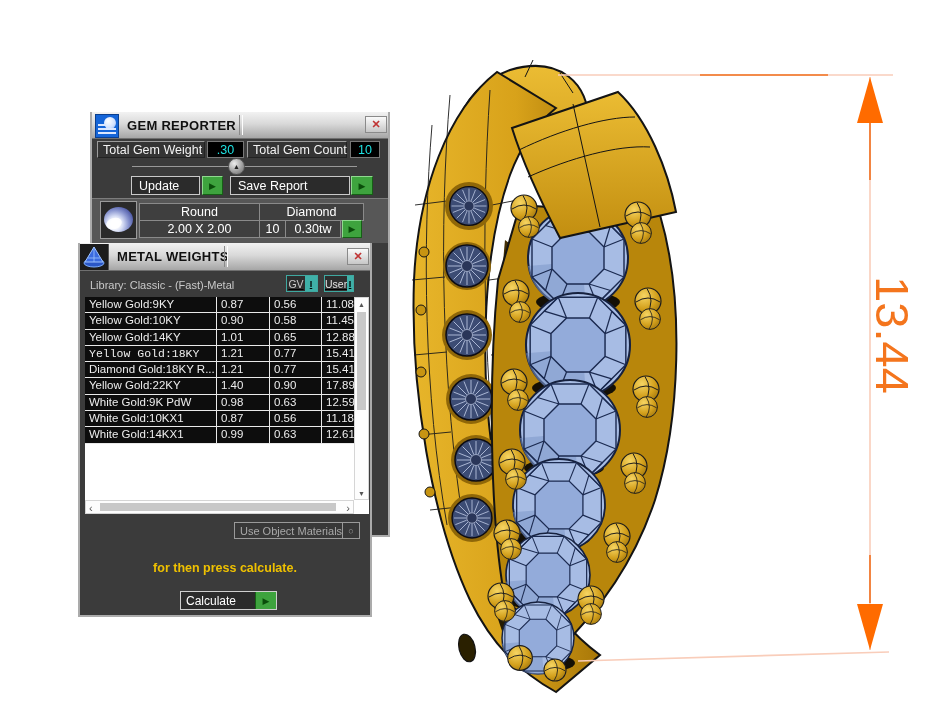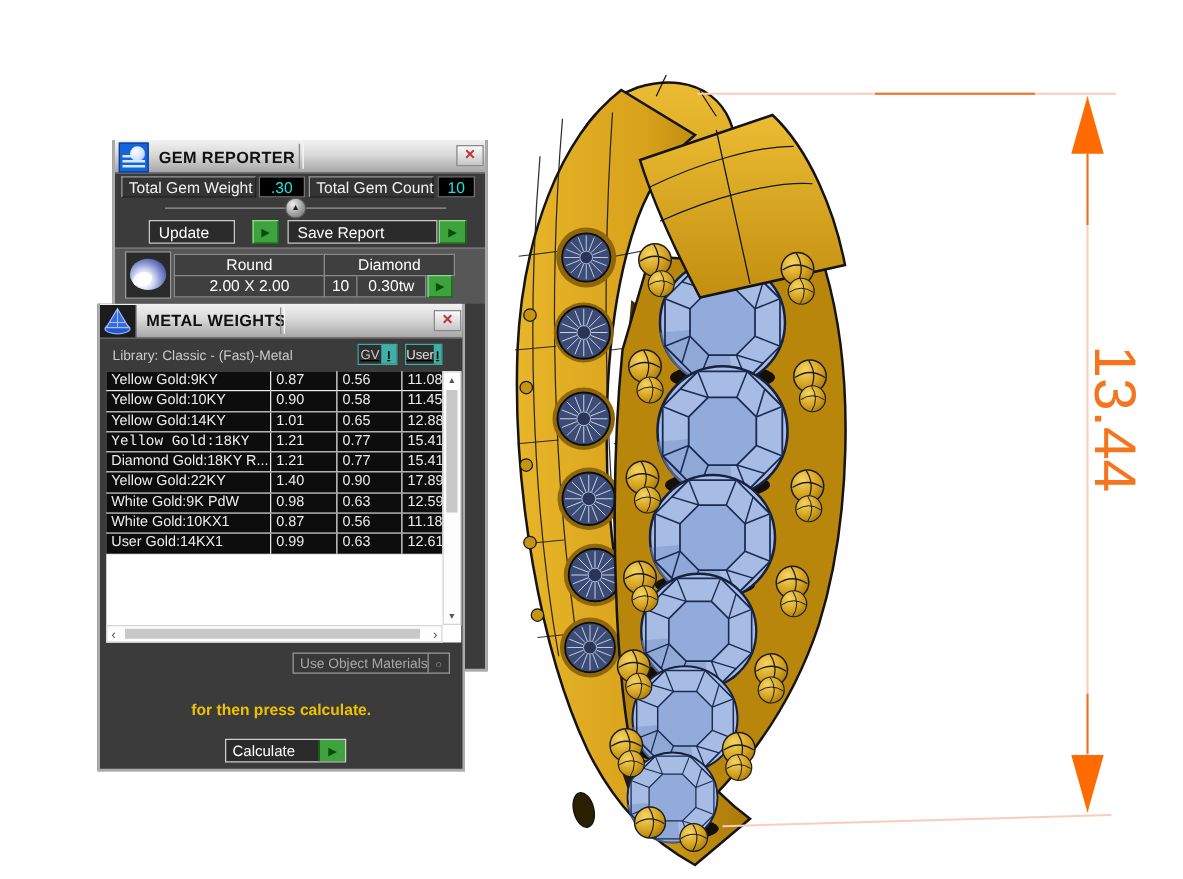--- a/index.html
+++ b/index.html
@@ -263,21 +263,21 @@
     <div class="dk-label" style="left:155px;top:29px;width:100px;height:17px;">Total Gem Count</div>
     <div class="val-box" style="left:258px;top:29px;width:30px;height:17px;">10</div>
 
     <div style="position:absolute;left:40px;top:54px;width:225px;height:1px;background:#999;"></div>
     <div style="position:absolute;left:136px;top:46px;width:17px;height:17px;border-radius:50%;
                 background:radial-gradient(circle at 35% 30%, #EDEDED, #9a9a9a 60%, #6e6e6e);border:1px solid #555;
                 display:flex;align-items:center;justify-content:center;color:#222;font-size:7px;box-sizing:border-box;">
       <span>▲</span>
     </div>
 
-    <div class="btn" style="left:27px;top:64px;width:69px;height:19px;">Update</div>
+    <div class="btn" style="left:39px;top:64px;width:69px;height:19px;">Update</div>
     <div class="green-btn" style="left:110px;top:64px;width:21px;height:19px;">
       <span>▶</span>
     </div>
     <div class="btn" style="left:138px;top:64px;width:120px;height:19px;">Save Report</div>
     <div class="green-btn" style="left:259px;top:64px;width:22px;height:19px;">
       <span>▶</span>
     </div>
 
     <div style="position:absolute;left:0px;top:86px;width:296px;height:44px;background:#575757;border-top:1px solid #7c7c7c;"></div>
     <div class="gem-thumb" style="left:8px;top:89px;width:37px;height:38px;">
@@ -367,21 +367,21 @@
             <span style="width:52px;">0.63</span>
             <span style="width:32px;border-right:none;">12.59</span>
         </div>
         <div class="mw-row">
           <span style="width:132px;">White Gold:10KX1</span>
             <span style="width:53px;">0.87</span>
             <span style="width:52px;">0.56</span>
             <span style="width:32px;border-right:none;">11.18</span>
         </div>
         <div class="mw-row">
-          <span style="width:132px;">User Gold:14KX1</span>
+          <span style="width:132px;">White Gold:14KX1</span>
             <span style="width:53px;">0.99</span>
             <span style="width:52px;">0.63</span>
             <span style="width:32px;border-right:none;">12.61</span>
         </div>
       </div>
 
       <div class="sb" style="right:0;top:0;width:15px;height:203px;">
         <span class="sb-arrow" style="top:0;">▲</span>
         <span class="sb-thumb" style="left:2px;right:2px;top:14px;height:98px;"></span>
         <span class="sb-arrow" style="bottom:0;">▼</span>

